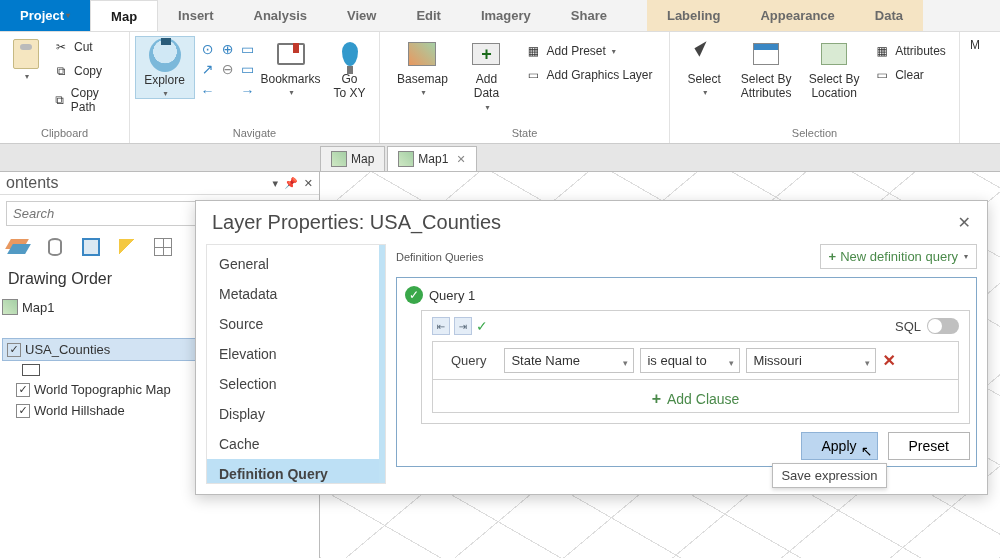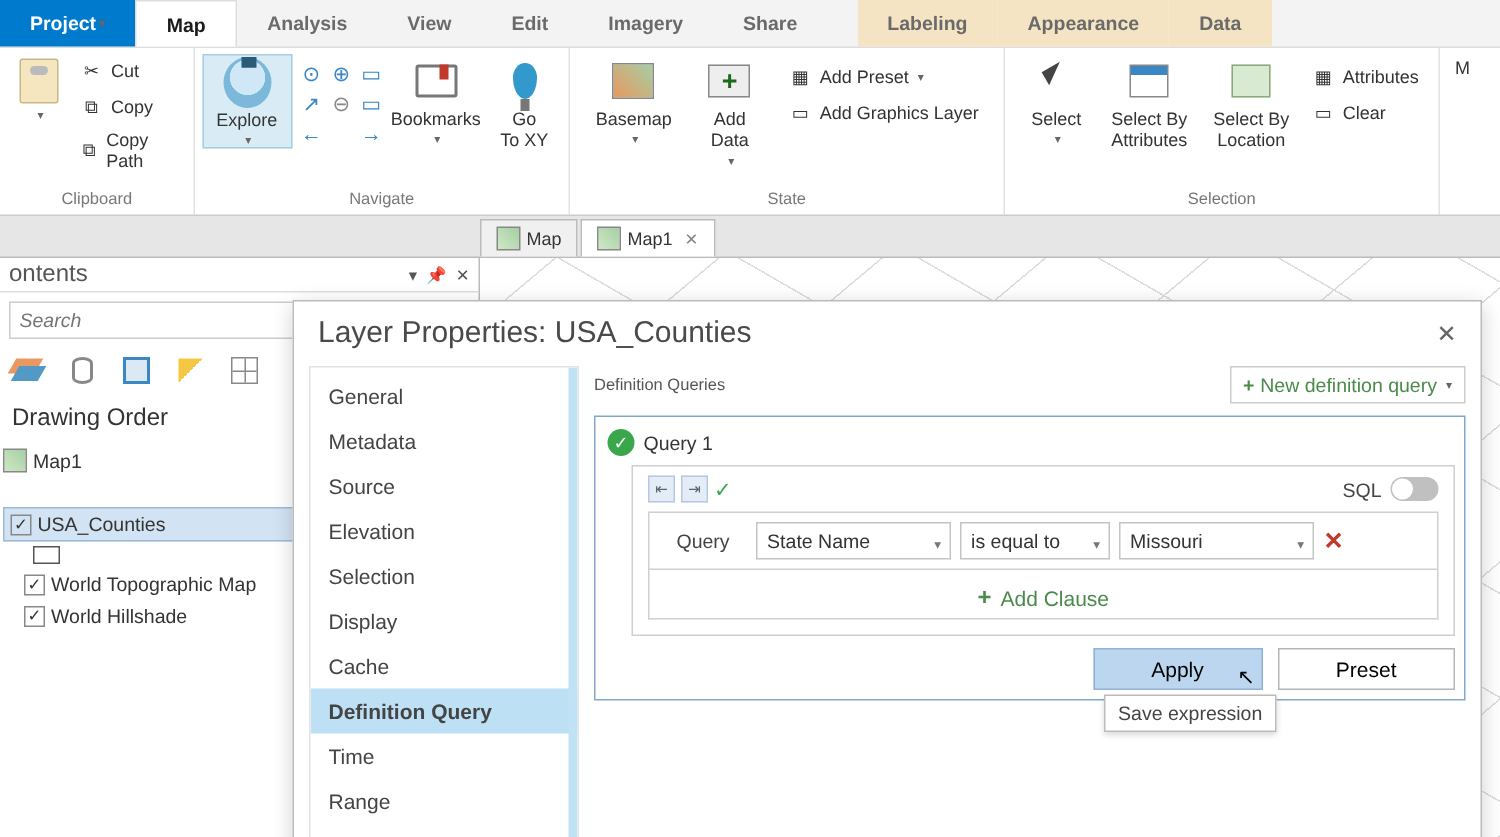--- a/index.html
+++ b/index.html
@@ -78,21 +78,21 @@
 .toc-row .cb{width:14px;height:14px;border:1px solid #888;display:inline-flex;align-items:center;justify-content:center;font-size:11px;color:#333;}
 .toc-row .cb.checked::after{content:"✓";}
 .toc-row .sw{width:18px;height:12px;border:1px solid #555;background:#fff;margin-left:18px;}
 
 
 .dialog{position:absolute;left:195px;top:200px;right:12px;background:#fff;border:1px solid #bbb;box-shadow:0 4px 14px rgba(0,0,0,.2);}
 .dialog-head{display:flex;justify-content:space-between;align-items:center;padding:10px 16px;}
 .dialog-title{font-size:20px;color:#4a4a4a;}
 .dialog-close{font-size:16px;color:#666;cursor:pointer;}
 .dialog-body{display:flex;gap:10px;padding:0 10px 10px 10px;}
-.side-nav{width:180px;border:1px solid #e3e3e3; padding:4px 0;overflow:hidden;height:315px;}
+.side-nav{width:180px;border:1px solid #e3e3e3; padding:4px 0;overflow:hidden;height:240px;}
 .side-nav::-webkit-scrollbar{width:6px;}
 .side-item{padding:7px 12px;font-size:14px;color:#444;cursor:pointer;}
 .side-item.active{background:#bde0f5;font-weight:bold;}
 .side-scroll{position:absolute;right:0;top:0;bottom:0;width:6px;background:#bfe2f5;}
 .side-nav{position:relative;}
 
 .main-panel{flex:1;display:flex;flex-direction:column;gap:8px;}
 .dq-header{display:flex;justify-content:space-between;align-items:center;}
 .dq-title{font-size:11px;color:#555;}
 .new-dq-btn{border:1px solid #ccc;padding:4px 8px;font-size:13px;display:flex;align-items:center;gap:4px;color:#4a8a4a;cursor:pointer;background:#fff;}
@@ -113,21 +113,21 @@
 .cl-where{padding:4px 12px;font-size:13px;color:#444;}
 .cl-sel{flex:0 0 auto;border:1px solid #c4c4c4;padding:4px 6px;font-size:13px;display:flex;align-items:flex-end;justify-content:space-between;gap:6px;background:#fff;}
 .cl-sel .dd{font-size:9px;color:#777;}
 .cl-sel.fieldw{width:130px;}
 .cl-sel.opw{width:100px;}
 .cl-sel.valw{width:130px;}
 .del-x{color:#c0392b;font-size:16px;font-weight:bold;cursor:pointer;}
 .add-clause{display:flex;justify-content:center;align-items:center;gap:6px;padding:10px 0 4px 0;color:#4a8a4a;font-size:14px;border:1px solid #d0d0d0;border-top:none;}
 .add-clause .plus{font-weight:bold;font-size:16px;}
 .btn-row{display:flex;justify-content:flex-end;gap:10px;margin-top:8px;}
-.btn{border:1px solid #b5b5b5;padding:5px 38px;font-size:14px;background:#fff;cursor:pointer;}
+.btn{border:1px solid #b5b5b5;padding:5px 20px;font-size:14px;background:#fff;cursor:pointer;}
 .btn.apply{background:#bcd6f0;border-color:#8fb2d6;position:relative;}
 .tooltip{position:absolute;top:30px;right:-10px;background:#fff;border:1px solid #bbb;padding:4px 8px;font-size:13px;color:#444;white-space:nowrap;box-shadow:0 2px 4px rgba(0,0,0,.15);}
 .cursor{position:absolute;top:10px;right:4px;font-size:14px;}
 
 
 .map-bg{position:absolute;left:320px;top:172px;right:0;bottom:0;background:#fff; background-image:repeating-linear-gradient(30deg,#ddd 0 1px,transparent 1px 60px),repeating-linear-gradient(-40deg,#ddd 0 1px,transparent 1px 70px);}
 
 .nav-arrows{display:grid;grid-template-columns:repeat(3,18px);grid-template-rows:repeat(3,18px);gap:2px;}
 .nav-arrows span{display:flex;align-items:center;justify-content:center;font-size:14px;color:#3a87c4;}
 .nav-arrows .c{color:#888;}
@@ -135,20 +135,21 @@
 </style>
 </head>
 <body>
 
 <div class="top-tabs">
   <div class="top-tab project">
       <span>Project</span>
       <span class="dropdown-arrow">▾</span>
     </div>
   <div class="top-tab active">Map</div>
+  <div class="top-tab">Insert</div>
   <div class="top-tab">Analysis</div>
   <div class="top-tab">View</div>
   <div class="top-tab">Edit</div>
   <div class="top-tab">Imagery</div>
   <div class="top-tab">Share</div>
   <div style="width:20px"></div>
   <div class="top-tab context">Labeling</div>
   <div class="top-tab context">Appearance</div>
   <div class="top-tab context">Data</div>
 </div>

